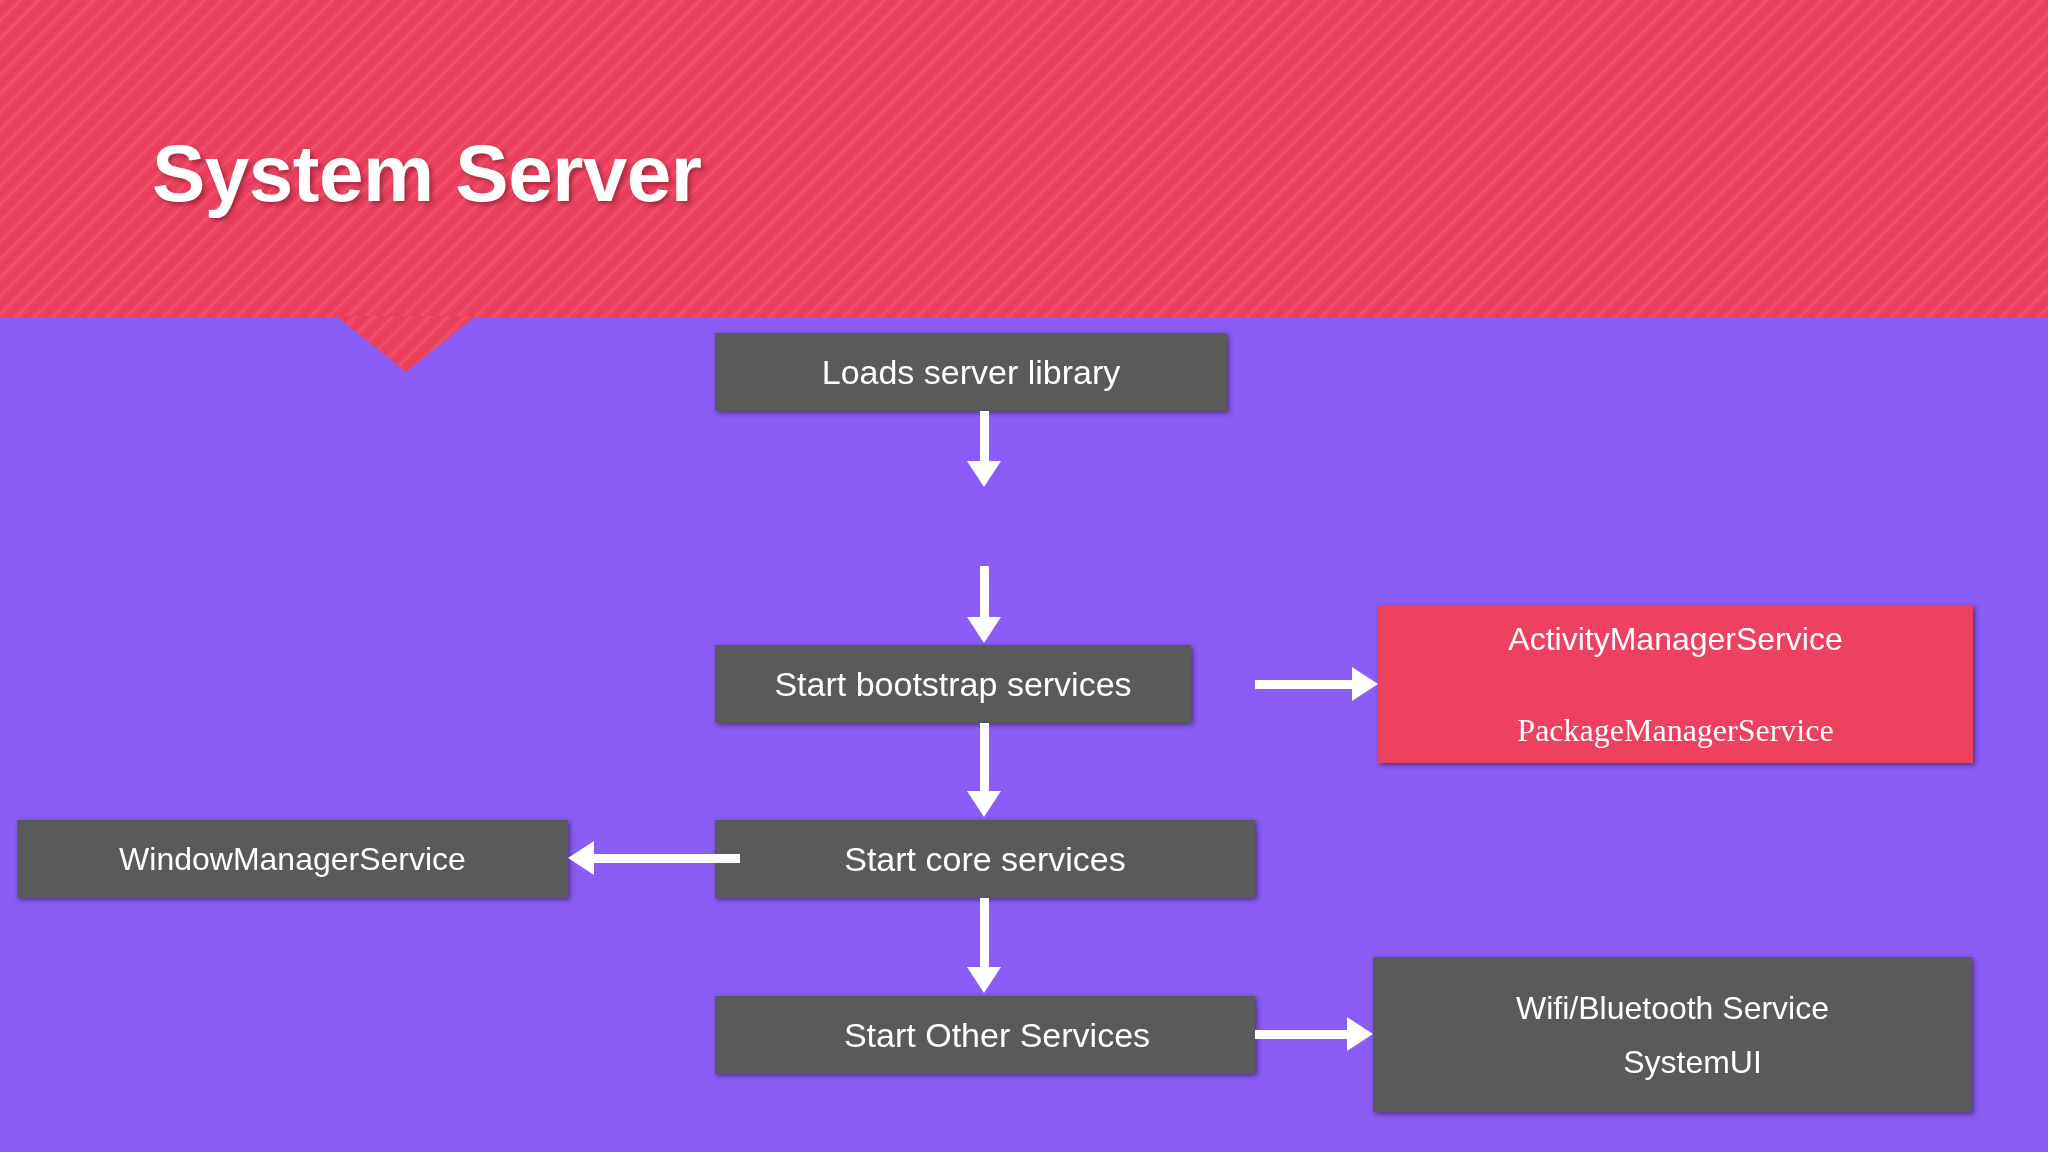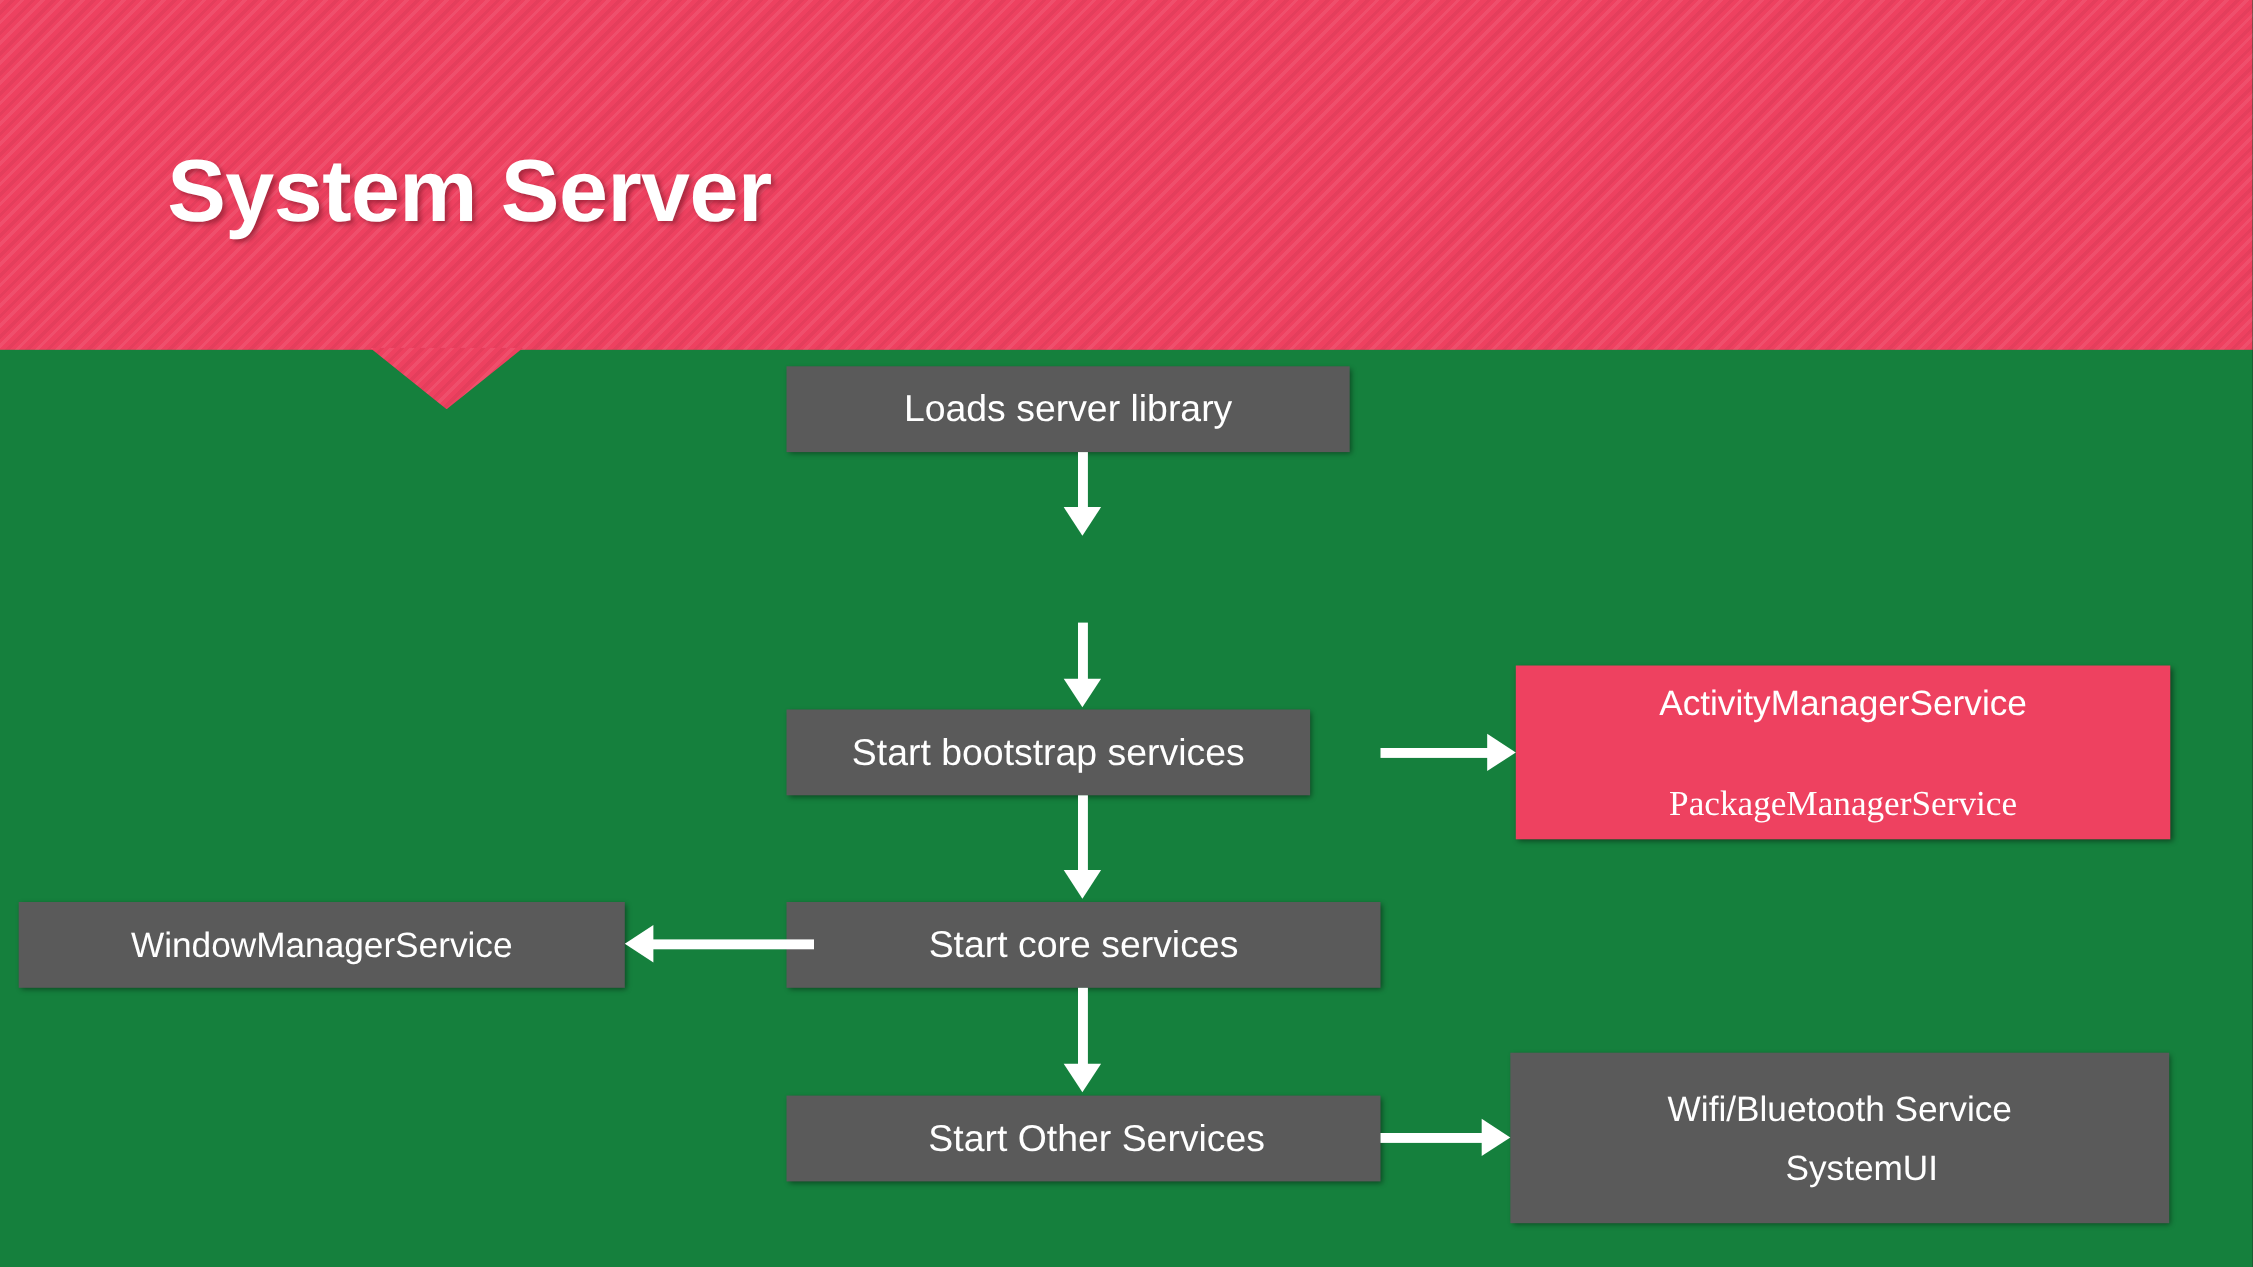--- a/index.html
+++ b/index.html
@@ -5,21 +5,21 @@
 <style>
   html, body {
     margin: 0;
     padding: 0;
     background: #212124;
   }
   #slide {
     position: relative;
     width: 2048px;
     height: 1152px;
-    background: #15803d;
+    background: #8b5cf6;
     overflow: hidden;
     font-family: "Liberation Sans", "DejaVu Sans", sans-serif;
   }
 
   
   #header-band {
     position: absolute;
     left: 0;
     top: 0;
     width: 2048px;

